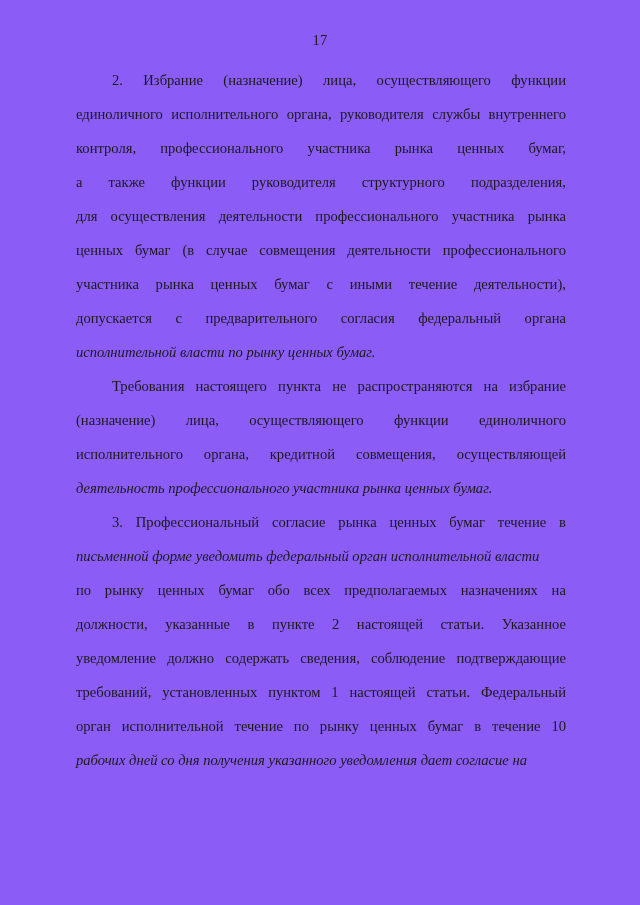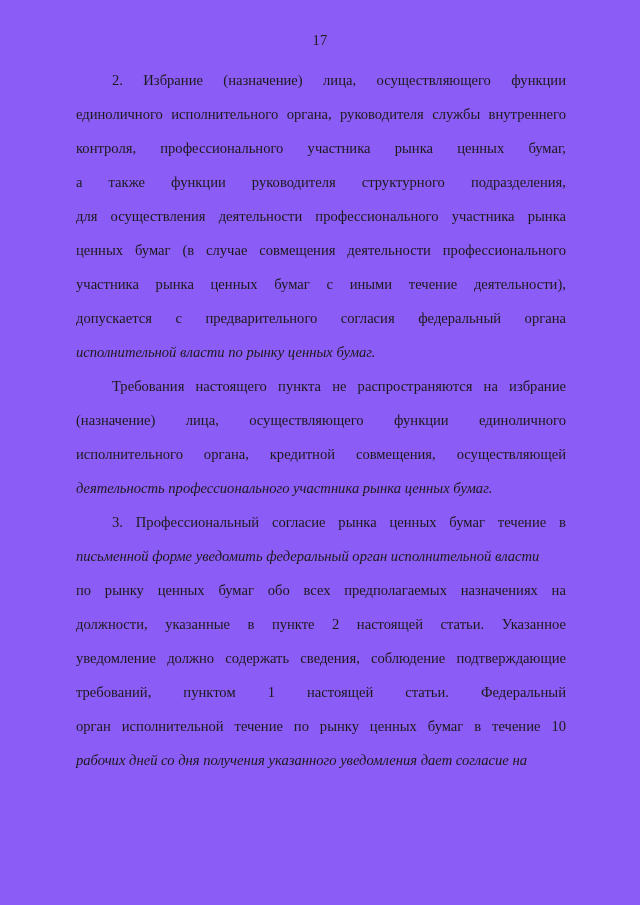--- a/index.html
+++ b/index.html
@@ -214,20 +214,21 @@
         <span class="line justify">
           <span class="w">уведомление</span>
           <span class="w">должно</span>
           <span class="w">содержать</span>
           <span class="w">сведения,</span>
           <span class="w">соблюдение</span>
           <span class="w">подтверждающие</span>
         </span>
         <span class="line justify">
           <span class="w">требований,</span>
+          <span class="w">установленных</span>
           <span class="w">пунктом</span>
           <span class="w">1</span>
           <span class="w">настоящей</span>
           <span class="w">статьи.</span>
           <span class="w">Федеральный</span>
         </span>
         <span class="line justify">
           <span class="w">орган</span>
           <span class="w">исполнительной</span>
           <span class="w">течение</span>

